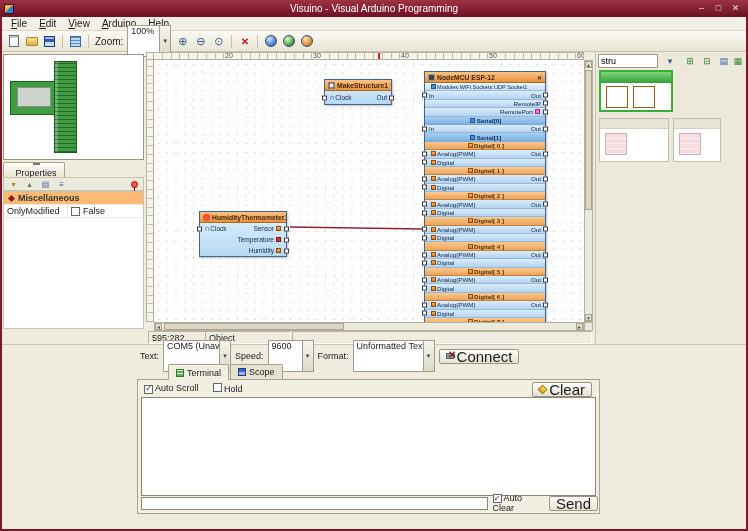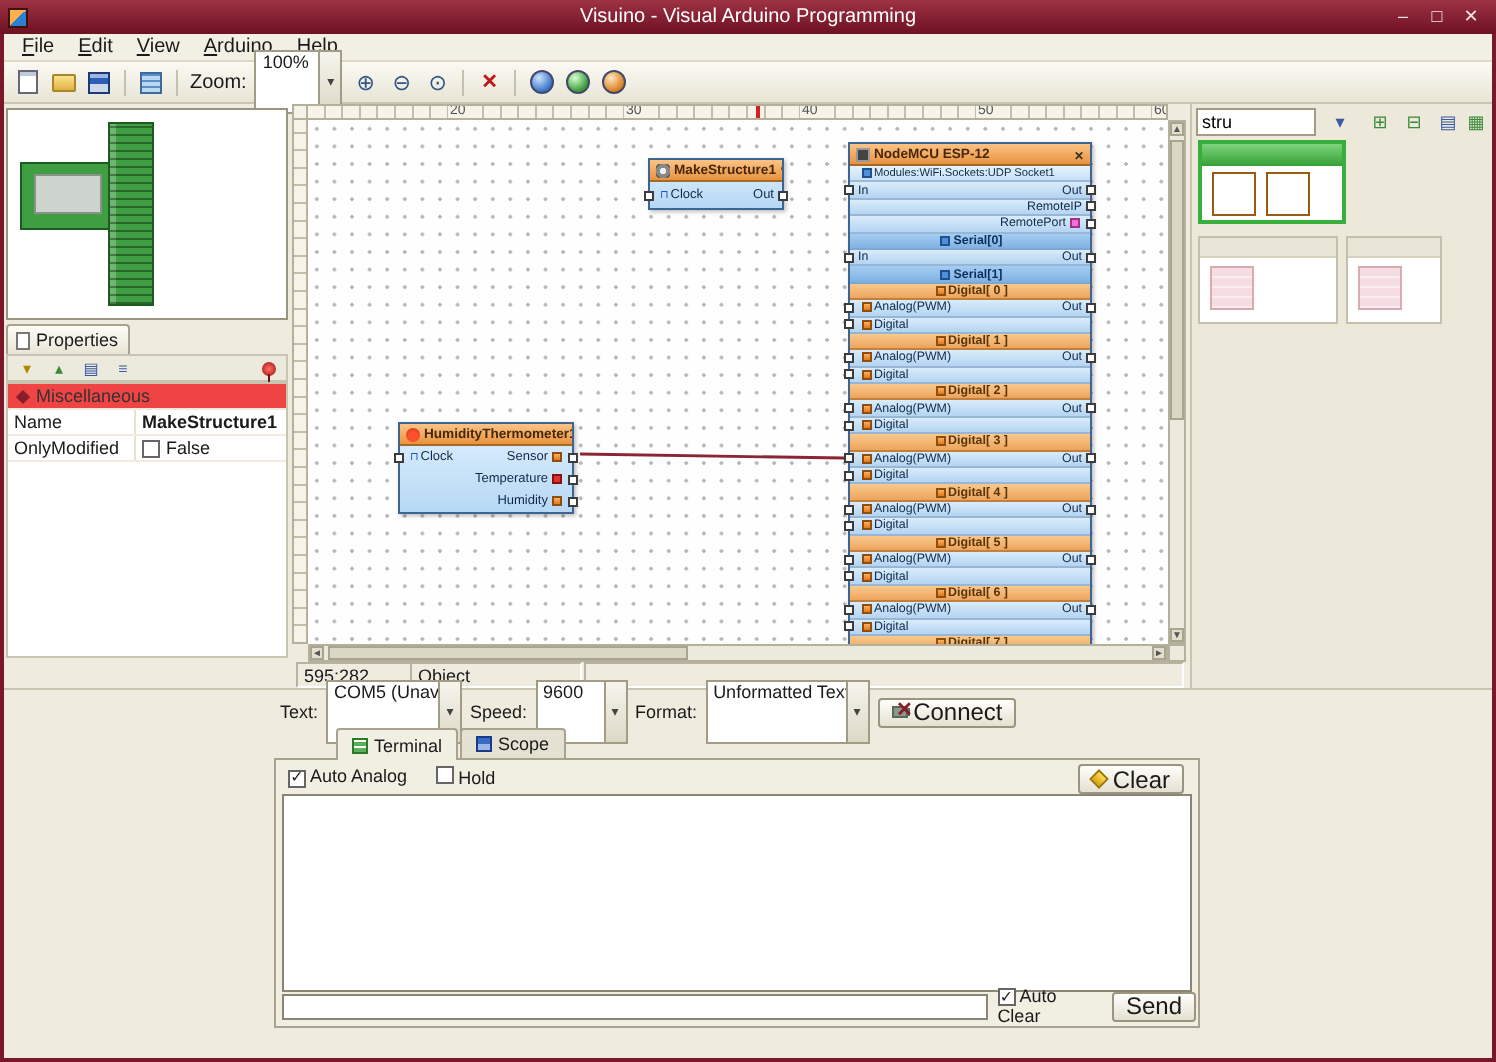--- a/index.html
+++ b/index.html
@@ -57,34 +57,34 @@
   .pcb-module { position:absolute; left:6px; top:26px; width:52px; height:34px;
     background:#3f9d42; border:1px solid #1d5c20; }
   .pcb-module::after { content:""; position:absolute; left:6px; top:5px; right:10px; bottom:7px;
     background:#cdd3cd; border:1px solid #8a908a; }
   .pcb-board { position:absolute; left:50px; top:6px; width:23px; height:92px;
     background:#3f9d42; border:1px solid #1d5c20;
     background-image:repeating-linear-gradient(0deg,rgba(0,0,0,.35) 0 1px,transparent 1px 4px),
                      linear-gradient(90deg,rgba(255,255,255,.25) 0 3px,transparent 3px); }
   .props-tab { position:absolute; left:3px; top:162px; width:62px; height:15px;
     background:linear-gradient(#fdfcf6,#e9e5d6); border:1px solid #a8a28e; border-bottom:none;
-    border-radius:2px 2px 0 0; display:flex; align-items:center; gap:3px; padding-left:4px; font-size:9px; }
+    border-radius:2px 2px 0 0; display:flex; align-items:center; gap:3px; padding-left:4px; font-size:9px;flex-direction:column; }
   .props-tab .doc { width:7px; height:9px; background:#fff; border:1px solid #777; }
   .props-toolbar { position:absolute; left:3px; top:177px; width:141px; height:14px;
     background:#eceadd; border:1px solid #c9c4b2; display:flex; align-items:center; padding:0 2px; gap:1px; }
   .pbtn { width:15px; height:12px; display:flex; align-items:center; justify-content:center; font-size:8px; color:#555; }
   .pbtn.y { color:#b08800; } .pbtn.g { color:#3a8a3a; } .pbtn.b { color:#3a5aa8; }
   .pinico { width:7px; height:7px; border-radius:50%; background:radial-gradient(#ff7060,#a01010); position:relative; margin-left:auto; margin-right:3px; }
   .pinico::after { content:""; position:absolute; left:3px; top:6px; width:1px; height:4px; background:#701010; }
   .props-grid { position:absolute; left:3px; top:191px; width:141px; height:138px;
     background:#fff; border:1px solid #c9c4b2; font-size:9px; overflow:hidden; }
   .prow { display:flex; height:13px; align-items:center; border-bottom:1px solid #efecdf; }
   .prow .lcell { width:64px; padding-left:3px; border-right:1px solid #e6e2d2; display:flex; align-items:center; gap:2px; height:100%; }
   .prow .vcell { flex:1; padding-left:3px; display:flex; align-items:center; gap:3px; height:100%; white-space:nowrap; overflow:hidden; }
-  .prow.cat { background:#ef4444; font-weight:normal; color:#333; }
+  .prow.cat { background:#fdba74; font-weight:bold; color:#333; }
   .prow.cat .lcell { border-right:none; width:auto; }
   .diamond { width:5px; height:5px; background:#8a1d2c; transform:rotate(45deg); margin:0 2px; }
   .val-dim { color:#8a8a8a; } .val-bold { font-weight:bold; }
   .cbx { width:9px; height:9px; background:#fff; border:1px solid #666; display:inline-flex;
     align-items:center; justify-content:center; font-size:8px; line-height:8px; color:#222; }
   
   .ruler-corner { position:absolute; left:146px; top:52px; width:8px; height:8px; background:#f6f3e9; border:1px solid #b5b09c; }
   .h-ruler { position:absolute; left:154px; top:52px; width:430px; height:8px; background:#f6f3e9;
     border:1px solid #b5b09c; border-left:none; overflow:hidden;
     background-image:repeating-linear-gradient(90deg,transparent 0 7.8px,#c3beaa 7.8px 8.8px); }
@@ -156,21 +156,21 @@
     background-image:repeating-linear-gradient(0deg,rgba(255,255,255,.4) 0 1px,transparent 1px 5px); }
   .tbx-dim { border:1px solid #c4c0ae; }
   .tbx-dim-head { height:10px; background:#e8e4d6; border-bottom:1px solid #d5d1c0; }
   .thumb.dim { background:#f6dde1; border-color:#d8aab2; background-image:repeating-linear-gradient(0deg,rgba(255,255,255,.5) 0 1px,transparent 1px 5px); }
   
   .bottom { position:absolute; left:2px; top:344px; width:744px; height:170px; background:#efecdf; border-top:1px solid #c9c4b2; }
   .port-row { position:absolute; left:138px; top:3px; height:16px; display:flex; align-items:center; font-size:9px; gap:4px; }
   .pcombo { width:68px; } .scombo { width:46px; } .fcombo { width:82px; }
   .btn { display:inline-flex; align-items:center; justify-content:flex-start; gap:3px;
     background:linear-gradient(#fefefb,#e5e1d1); border:1px solid #9a9480; border-radius:2px;
-    font-size:12px; height:15px; padding:0 6px; }
+    font-size:15px; height:15px; padding:0 6px; }
   .i-plug { width:8px; height:6px; background:#8a9a8a; border:1px solid #5a6a5a; box-shadow:2px 0 0 -1px #5a6a5a; }
   .i-clear { width:7px; height:7px; background:linear-gradient(#ffe050,#d8a010); transform:rotate(45deg); border:1px solid #a07808; }
   .panel-x { position:absolute; left:446px; top:4px; color:#8a1d2c; font-weight:bold; font-size:10px; }
   .tabs { position:absolute; left:138px; top:19px; height:16px; display:flex; font-size:9px; }
   .tab { display:flex; align-items:center; gap:3px; padding:0 7px; border:1px solid #a8a28e; border-bottom:none;
     border-radius:2px 2px 0 0; background:#e5e1d2; height:15px; margin-right:1px; }
   .tab.active { background:#f1eee2; height:16px; z-index:2;margin-left:28px; }
   .i-term { width:8px; height:8px; background:repeating-linear-gradient(0deg,#59b159 0 2px,#fff 2px 3px),
             repeating-linear-gradient(90deg,transparent 0 2px,rgba(255,255,255,.9) 2px 3px); border:1px solid #2a7a2a; }
   .i-scope { width:8px; height:8px; background:#3a6ac8; border:1px solid #1a3a88; box-shadow:inset 0 -3px 0 rgba(255,255,255,.5); }
@@ -266,26 +266,20 @@
   </div>
   <div class="props-grid">
     <div class="prow cat">
       <span class="lcell">
           <span class="diamond"></span>
         <span>Miscellaneous</span>
         </span>
     </div>
     <div id="props-rows">
         <div class="prow">
-          <span class="lcell">Name</span>
-          <span class="vcell">
-            <span class="val-bold">MakeStructure1</span>
-          </span>
-        </div>
-        <div class="prow">
           <span class="lcell">OnlyModified</span>
           <span class="vcell">
             <span class="cbx"></span>
             <span>False</span>
           </span>
         </div>
       </div>
   </div>
 
   <div class="ruler-corner"></div>
@@ -590,21 +584,21 @@
           <span>Terminal</span>
         </span>
       <span class="tab">
           <span class="i-scope"></span>
           <span>Scope</span>
         </span>
     </div>
 
     <div class="groupbox">
       <div class="gb-controls">
-        <label><span class="cbx">✓</span> <span>Auto Analog</span></label>
+        <label><span class="cbx">✓</span> <span>Auto Scroll</span></label>
         <label><span class="cbx"></span> <span>Hold</span></label>
       </div>
       <span class="btn clear-btn">
           <span class="i-clear"></span>
           <span>Clear</span>
         </span>
       <div class="term-area"></div>
       <div class="send-row">
         <input class="send-input" value="" style="">
         <label style="margin-left:5px"><span class="cbx">✓</span> <span>Auto Clear</span></label>

